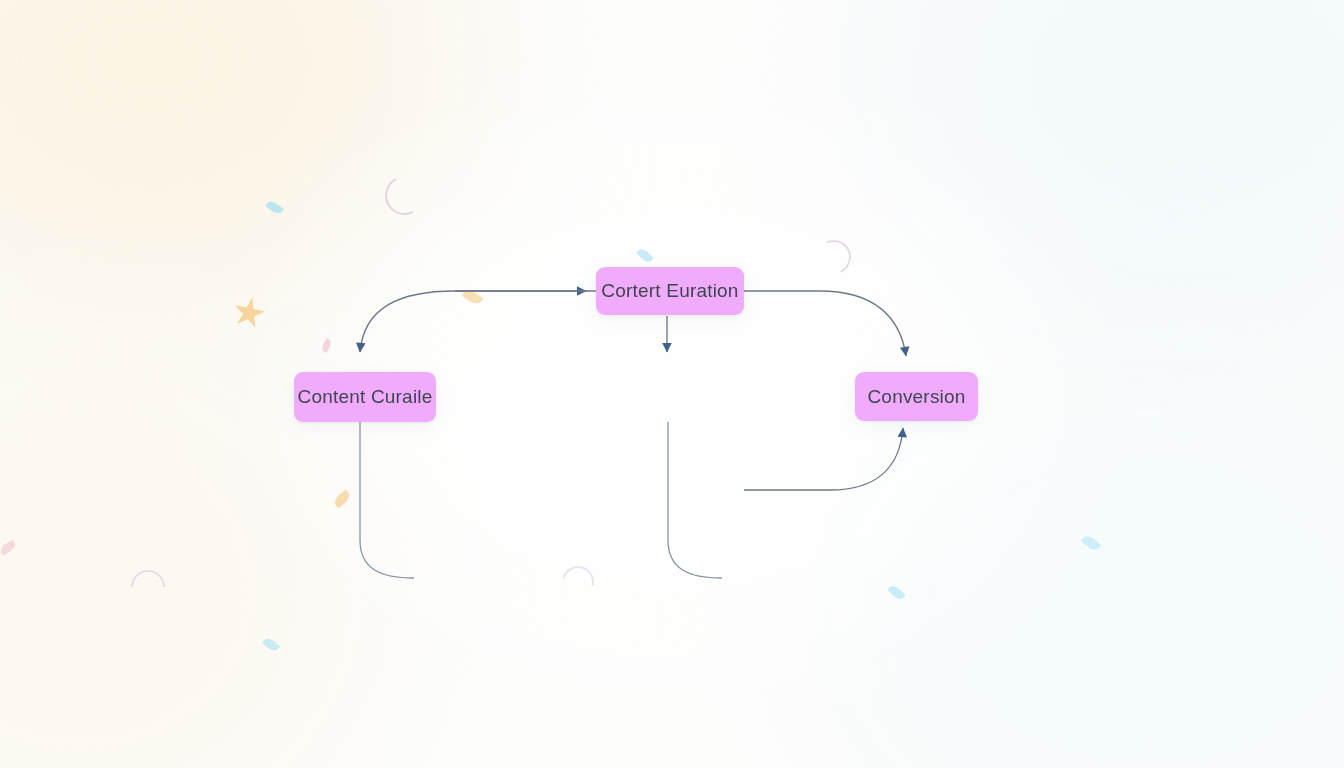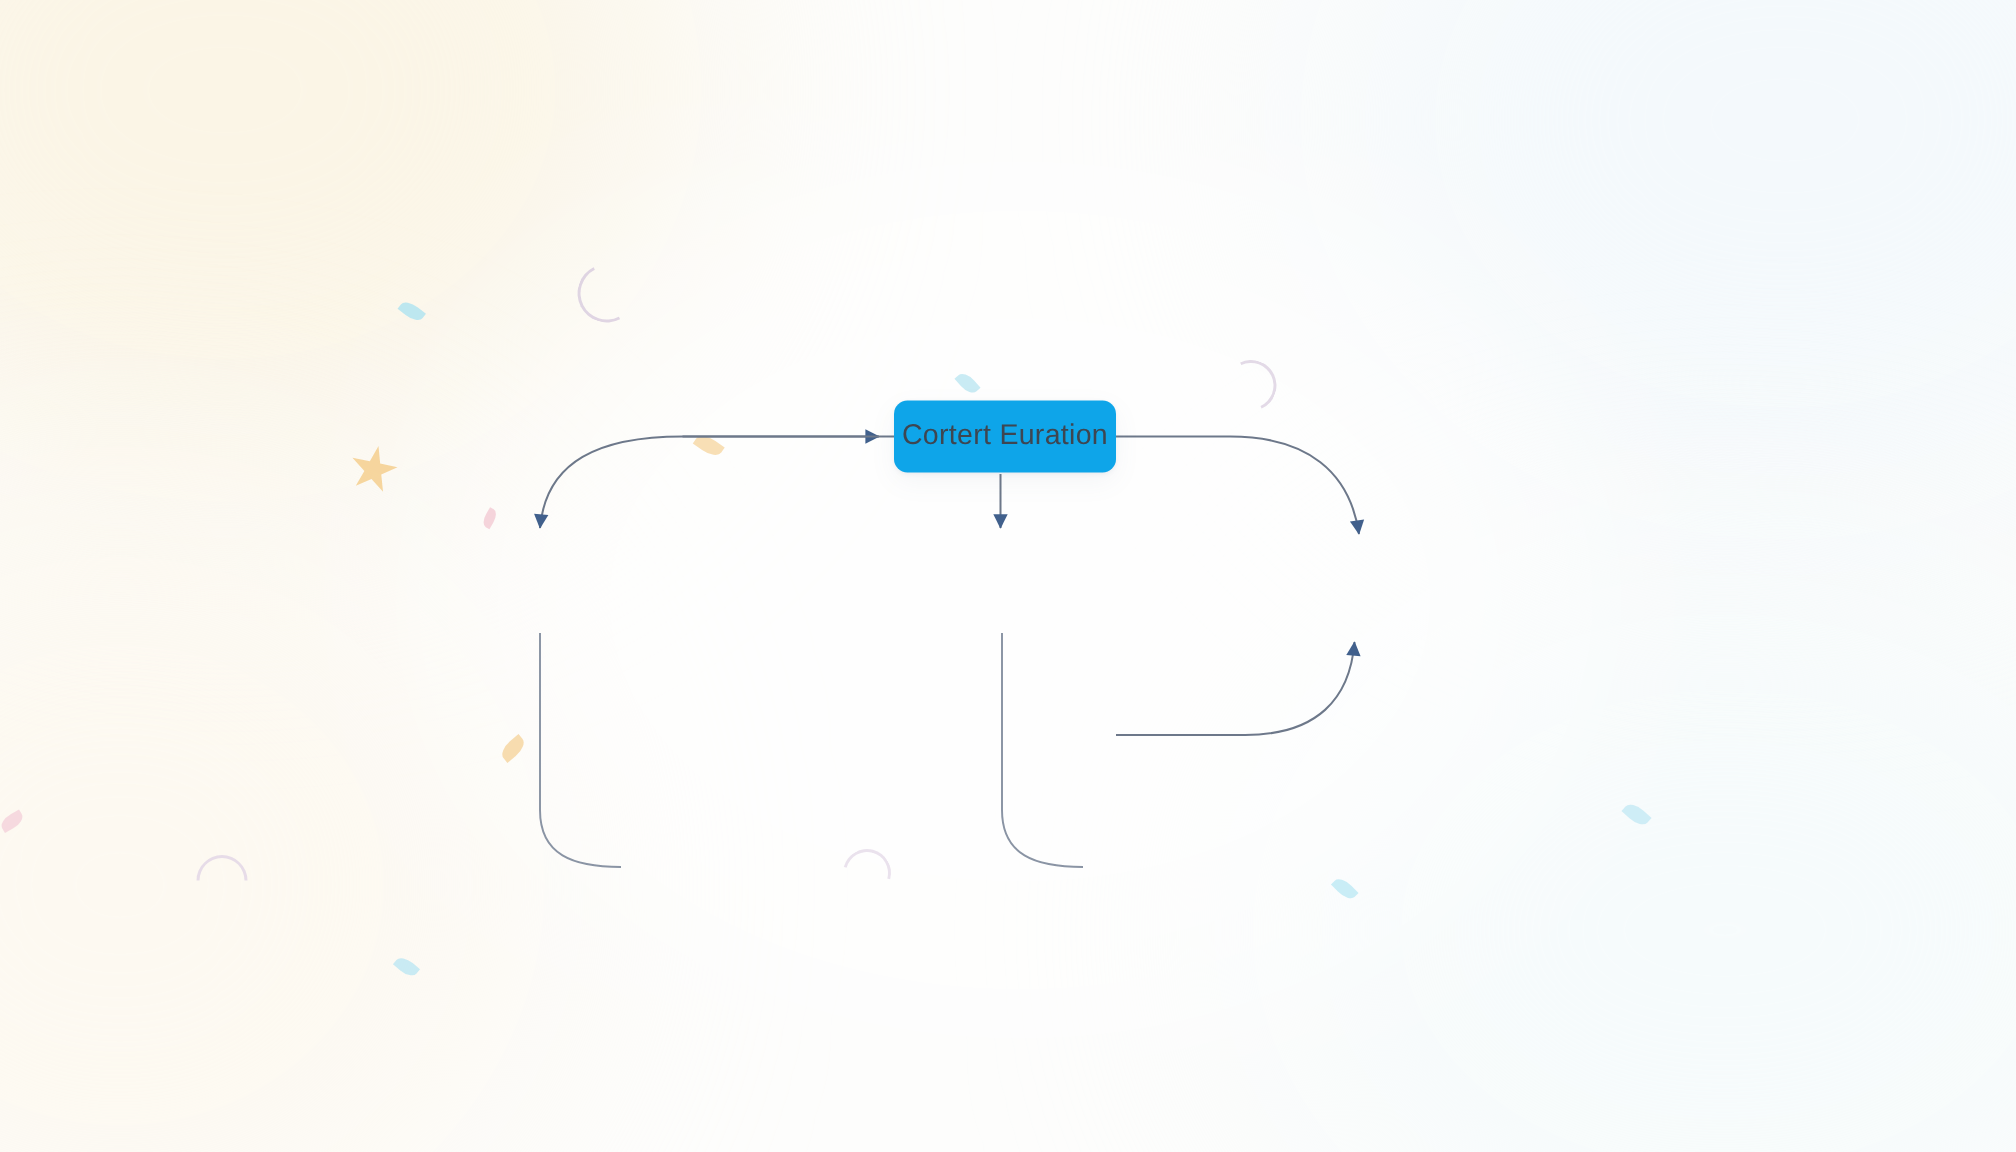--- a/index.html
+++ b/index.html
@@ -78,21 +78,21 @@
     height: 768px;
     pointer-events: none;
   }
 
   
   .node {
     position: absolute;
     display: flex;
     align-items: center;
     justify-content: center;
-    background: #0ea5e9;
+    background: #f0abfc;
     border-radius: 9px;
     box-shadow: 0 1px 3px rgba(120,130,150,0.10),
                 0 6px 18px rgba(120,130,150,0.07);
     box-sizing: border-box;
   }
   .node-label {
     font-family: "Liberation Sans", sans-serif;
     font-size: 19px;
     font-weight: 400;
     color: #3e4651;
@@ -164,16 +164,22 @@
 
     <g>
       <path d="M 744 490 L 830 490 C 878 490 900 466 903 428" fill="none" stroke="#6d788a" stroke-width="1.35" marker-end="url(#arrow-head)"></path>
     </g>
   </svg>
 
   <div class="node" style="left:596px; top:267px; width:148px; height:48px;">
     <span class="node-label">Cortert Euration</span>
   </div>
 
+  <div class="node" style="left:294px; top:372px; width:142px; height:50px;">
+    <span class="node-label">Content Curaile</span>
+  </div>
 
 
+  <div class="node" style="left:855px; top:372px; width:123px; height:49px;">
+    <span class="node-label">Conversion</span>
+  </div>
 
 </div>
 
 </body></html>

